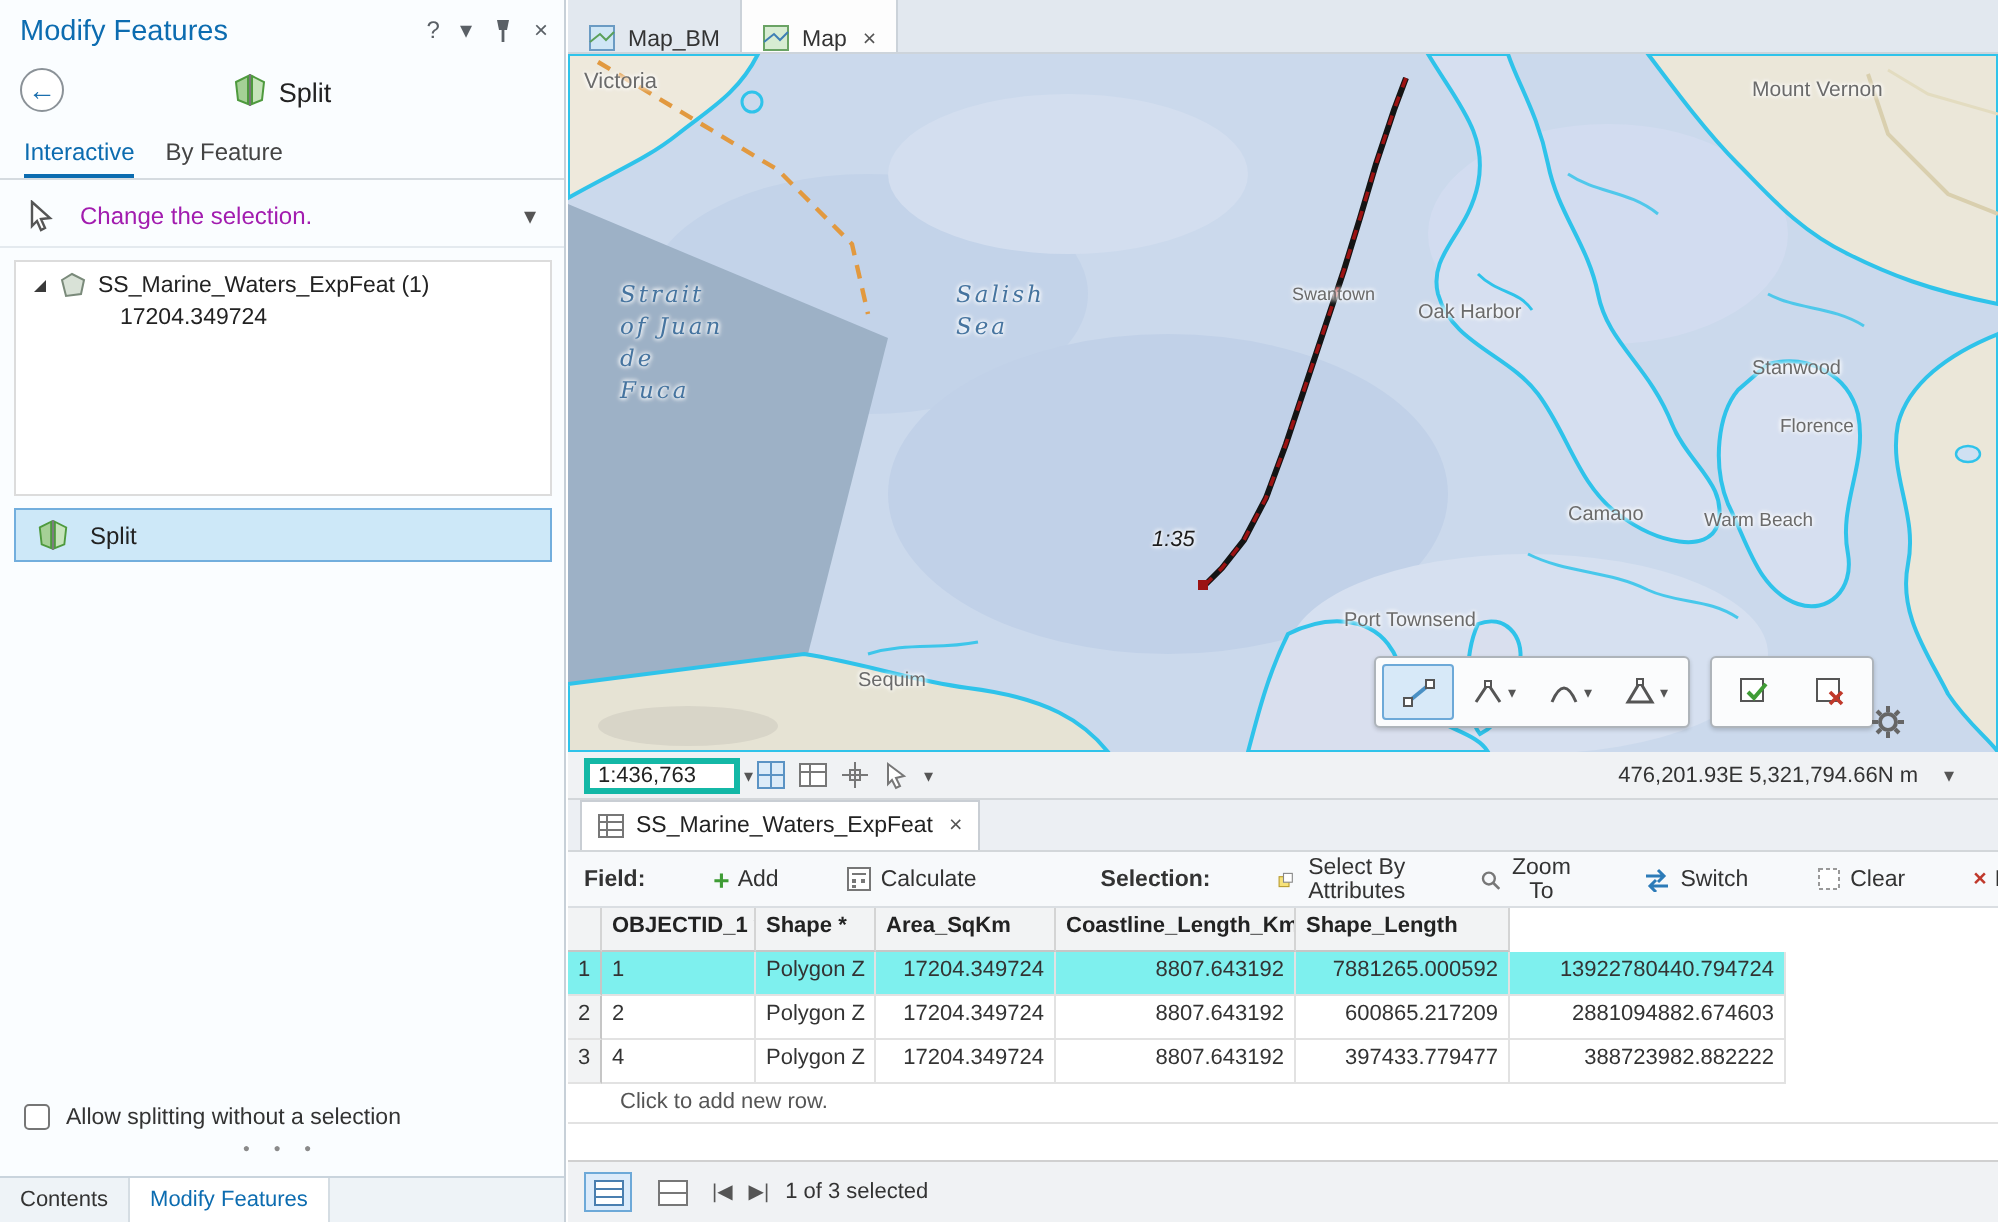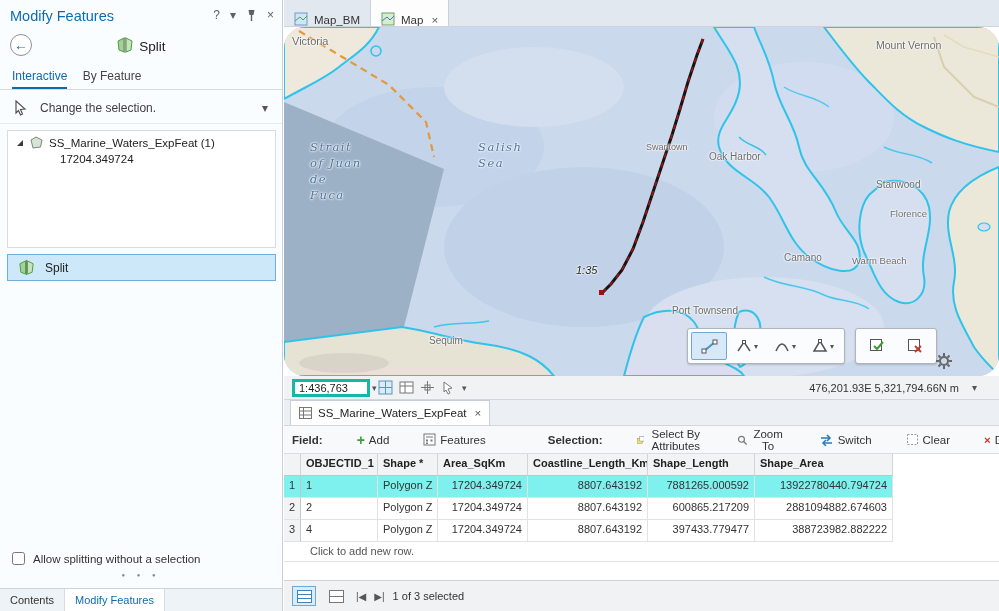--- a/index.html
+++ b/index.html
@@ -18,21 +18,21 @@
   .back-btn { position:absolute; left:10px; top:0px; width:22px; height:22px; border:1px solid #8b9298; border-radius:50%; color:#1b6fae; font-size:14px; line-height:20px; text-align:center; background:#fff; }
   .tool-title { position:absolute; left:0; top:2px; width:100%; text-align:center; font-size:13.5px; color:#222; }
   .tool-title .ic { vertical-align:-3px; margin-right:5px; }
 
   .ptabs { position:absolute; left:0; top:66px; width:100%; height:24px; border-bottom:1px solid #d5dbe0; }
   .ptab { display:inline-block; margin-left:12px; height:23px; line-height:21px; font-size:12px; color:#444; }
   .ptab.active { color:#0c6cb0; border-bottom:2px solid #0c6cb0; }
 
   .sel-row { position:absolute; left:0; top:92px; width:100%; height:32px; display:flex; align-items:center; border-bottom:1px solid #e4eaef; }
   .sel-row .ptr { margin-left:14px; }
-  .sel-row .lbl { margin-left:12px; font-size:12px; color:#404040; }
+  .sel-row .lbl { margin-left:12px; font-size:12px; color:#a21caf; }
   .sel-row .chev { position:absolute; right:14px; color:#555; }
 
   .tree-box { position:absolute; left:7px; top:130px; width:269px; height:118px; background:#fff; border:1px solid #dcdcdc; }
   .tree-item { display:flex; align-items:center; gap:6px; padding:5px 6px 2px 8px; font-size:11.5px; color:#222; }
   .tree-child { padding:2px 0 0 52px; font-size:11.5px; color:#222; }
 
   .split-item { position:absolute; left:7px; top:254px; width:269px; height:27px; background:#cde8f8; border:1px solid #72aedd; display:flex; align-items:center; gap:10px; padding-left:10px; font-size:12px; color:#222; }
 
   .chk-row { position:absolute; left:12px; top:552px; display:flex; align-items:center; gap:8px; font-size:11.5px; color:#333; }
   .chk-row input { width:13px; height:13px; }
@@ -43,21 +43,21 @@
   .btab { display:inline-block; height:23px; line-height:22px; padding:0 10px; font-size:11px; color:#333; border-right:1px solid #d5dde3; }
   .btab.active { background:#fff; color:#0c6cb0; }
 
   
   .map-tabs { position:absolute; left:284px; top:0; width:715px; height:27px; background:#e2e8ef; border-bottom:1px solid #cdd4db; }
   .mtab { display:inline-flex; align-items:flex-end; gap:6px; height:26px; padding:0 10px; font-size:11.5px; color:#333; border-right:1px solid #cbd2d9; }
   .mtab.active { background:#fdfdfd; }
   .mtab .x { color:#555; margin-left:2px; }
 
   
-  .map { position:absolute; left:284px; top:27px; width:715px; height:349px; overflow:hidden; background:#cbd9ec;border-radius:21px; }
+  .map { position:absolute; left:284px; top:27px; width:715px; height:349px; overflow:hidden; background:#cbd9ec; }
   .map-label { position:absolute; color:#6b6b6b; text-shadow:0 0 2px #fff, 0 0 2px #fff, 0 0 3px #fff; white-space:nowrap; }
   .water-label { font-family:"DejaVu Serif", serif; font-style:italic; color:#46749f; letter-spacing:1.5px; text-align:left; white-space:normal; line-height:16px; }
   .measure-label { font-style:italic; color:#1d1d1d; font-size:11px; }
 
   .edit-toolbar { position:absolute; left:403px; top:301px; display:flex; gap:10px; }
   .etb-grp { background:#fbfcfd; border:1px solid #aeb4ba; border-radius:3px; padding:3px; display:flex; gap:2px; box-shadow:0 1px 2px rgba(0,0,0,.18); }
   .etb-btn { width:36px; height:28px; border:1px solid transparent; background:transparent; display:flex; align-items:center; justify-content:center; gap:2px; }
   .etb-btn.active { background:#d7e9f8; border:1px solid #6da9d8; border-radius:2px; }
   .etb-btn .drop { font-size:8px; color:#555; }
   .gear { position:absolute; left:652px; top:326px; }
@@ -367,21 +367,21 @@
         <span>Add</span>
       </button>
     <button class="tbtn">
       <svg width="13" height="13" viewBox="0 0 13 13">
           <rect x="1" y="1" width="11" height="11" fill="#fff" stroke="#777"></rect>
           <line x1="3" y1="4" x2="10" y2="4" stroke="#777"></line>
           <rect x="3" y="6.5" width="2" height="2" fill="#777"></rect>
           <rect x="7.5" y="6.5" width="2" height="2" fill="#777"></rect>
           <rect x="3" y="9.5" width="2" height="1.5" fill="#777"></rect>
         </svg>
-      <span>Features</span>
+      <span>Calculate</span>
     </button>
     <span class="vsep"></span>
     <span class="grp-lbl">Selection:</span>
     <button class="tbtn">
       <svg width="14" height="14" viewBox="0 0 14 14">
           <rect x="1" y="4" width="9" height="9" fill="#f6e27a" stroke="#b89b2d"></rect>
           <rect x="5" y="1" width="8" height="8" fill="#fff" stroke="#888"></rect>
         </svg>
       <span>Select By Attributes</span>
     </button>
@@ -419,21 +419,20 @@
   </div>
 
   <div class="tbl-area">
     <div class="trow thead">
       <div class="tcell c-sel"></div>
       <div class="tcell c-obj">OBJECTID_1 *</div>
       <div class="tcell c-shape">Shape *</div>
       <div class="tcell c-area">Area_SqKm</div>
       <div class="tcell c-coast">Coastline_Length_Km</div>
       <div class="tcell c-len">Shape_Length</div>
-      <div class="tcell c-sarea">Shape_Area</div>
     </div>
 
     <div class="trow sel">
       <div class="tcell c-sel">1</div>
       <div class="tcell c-obj">1</div>
       <div class="tcell c-shape">Polygon Z</div>
       <div class="tcell c-area num">17204.349724</div>
       <div class="tcell c-coast num">8807.643192</div>
       <div class="tcell c-len num">7881265.000592</div>
       <div class="tcell c-sarea num">13922780440.794724</div>

